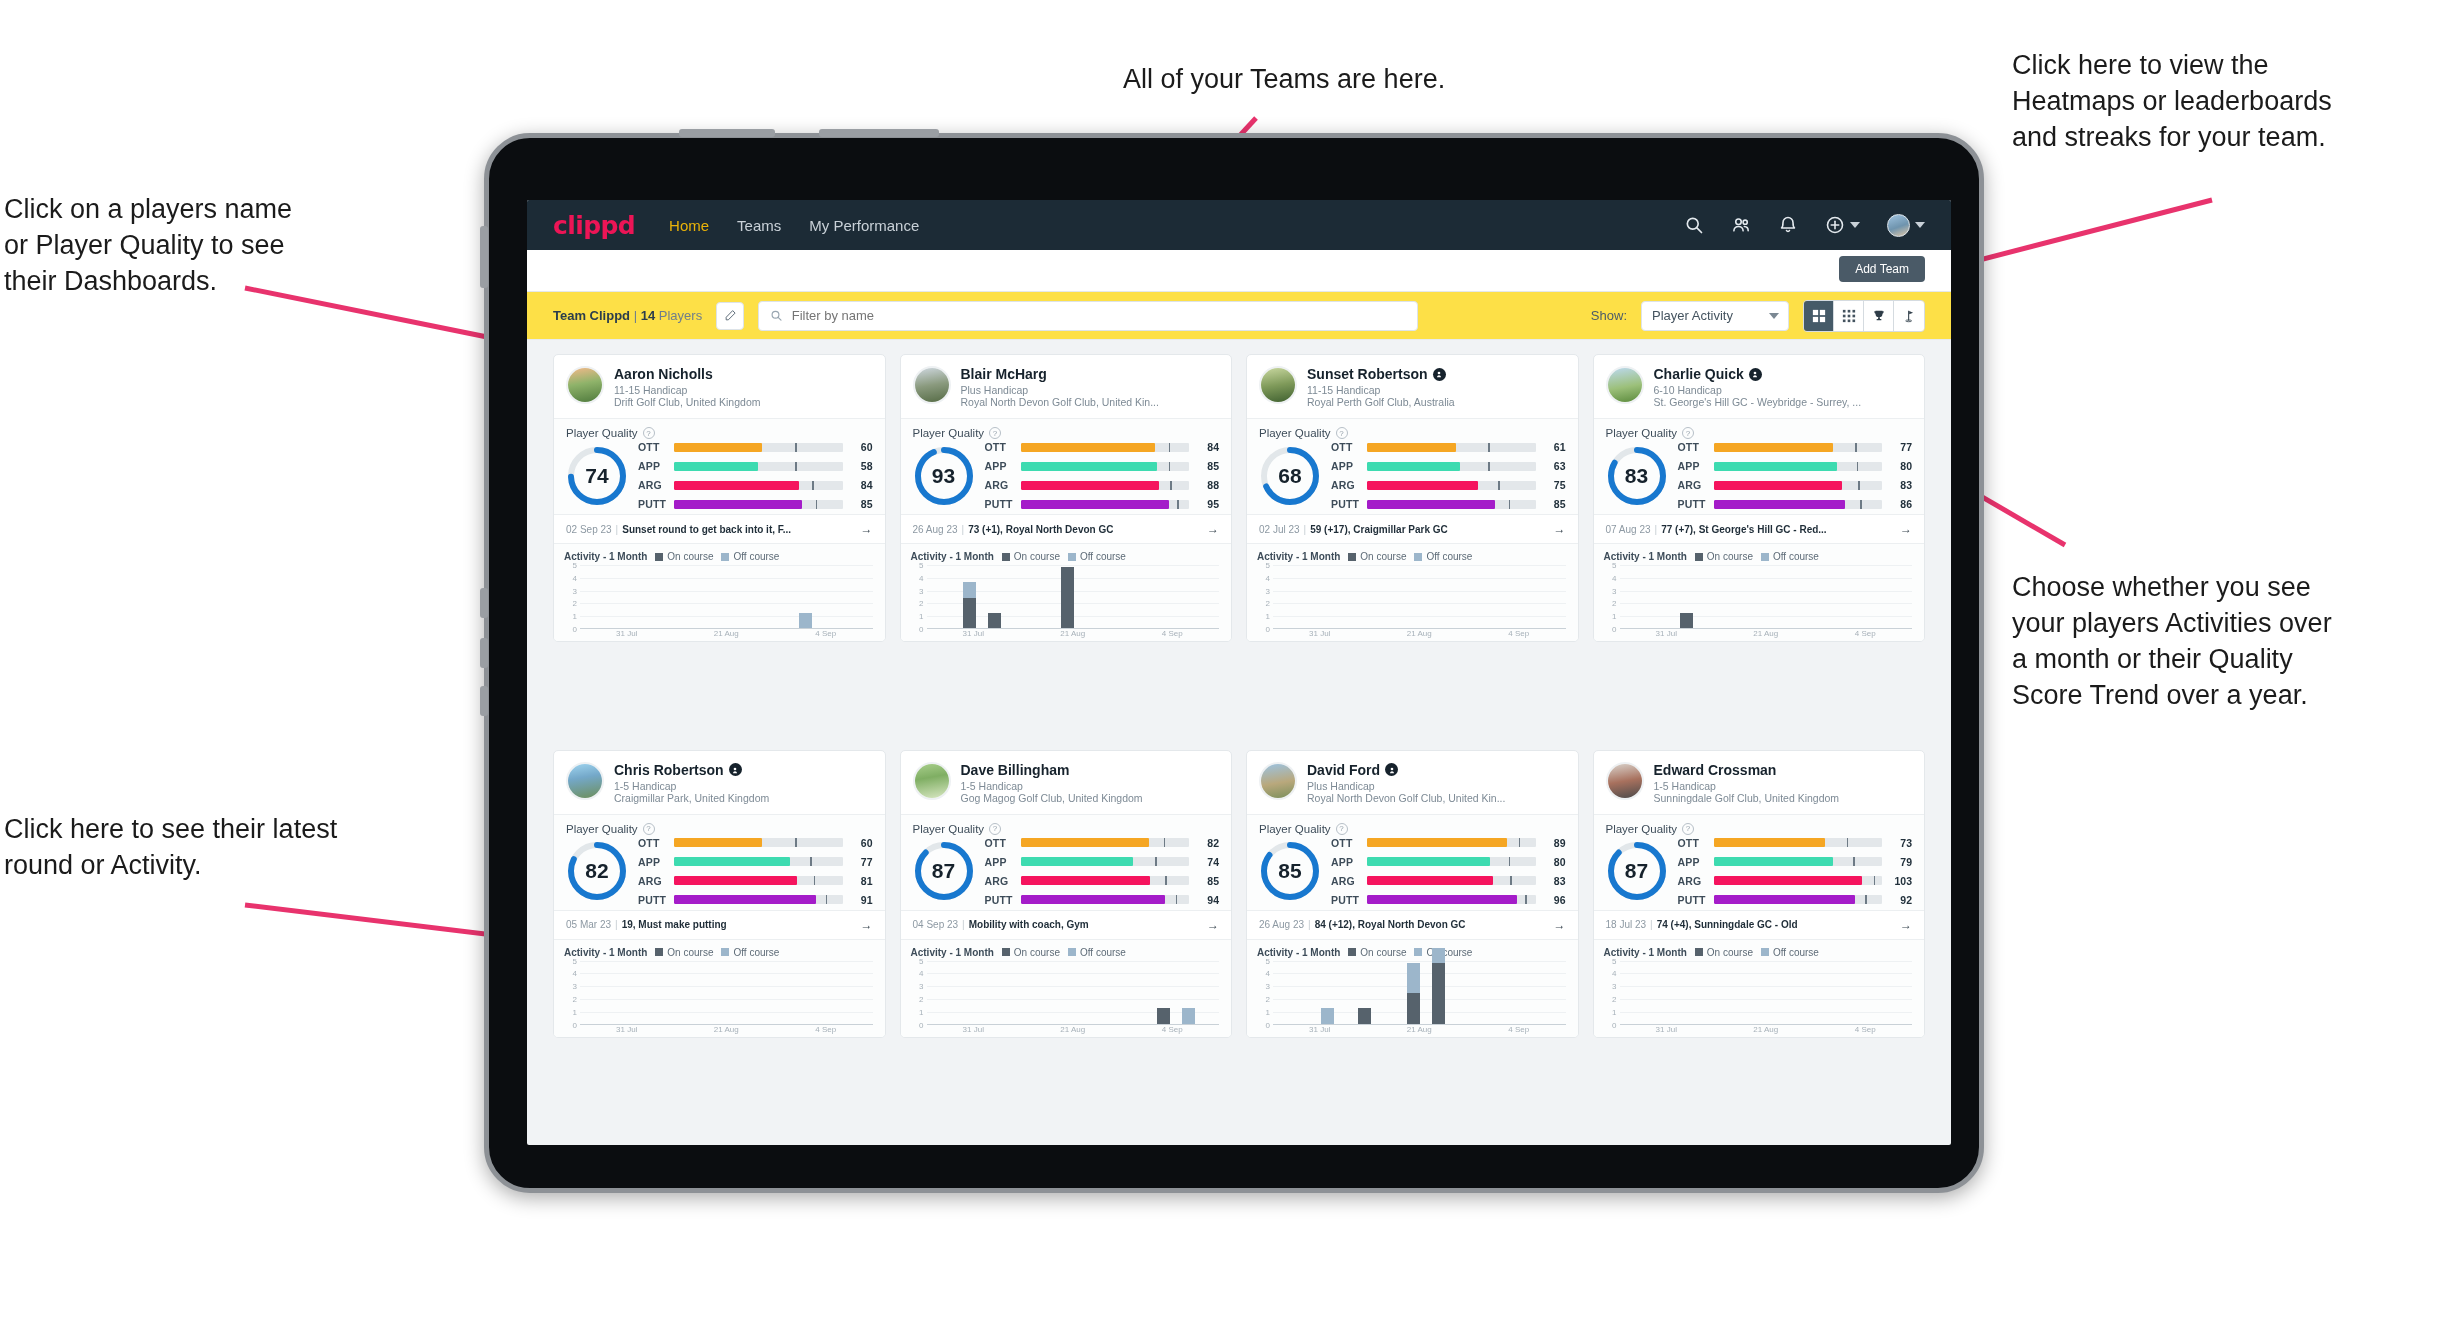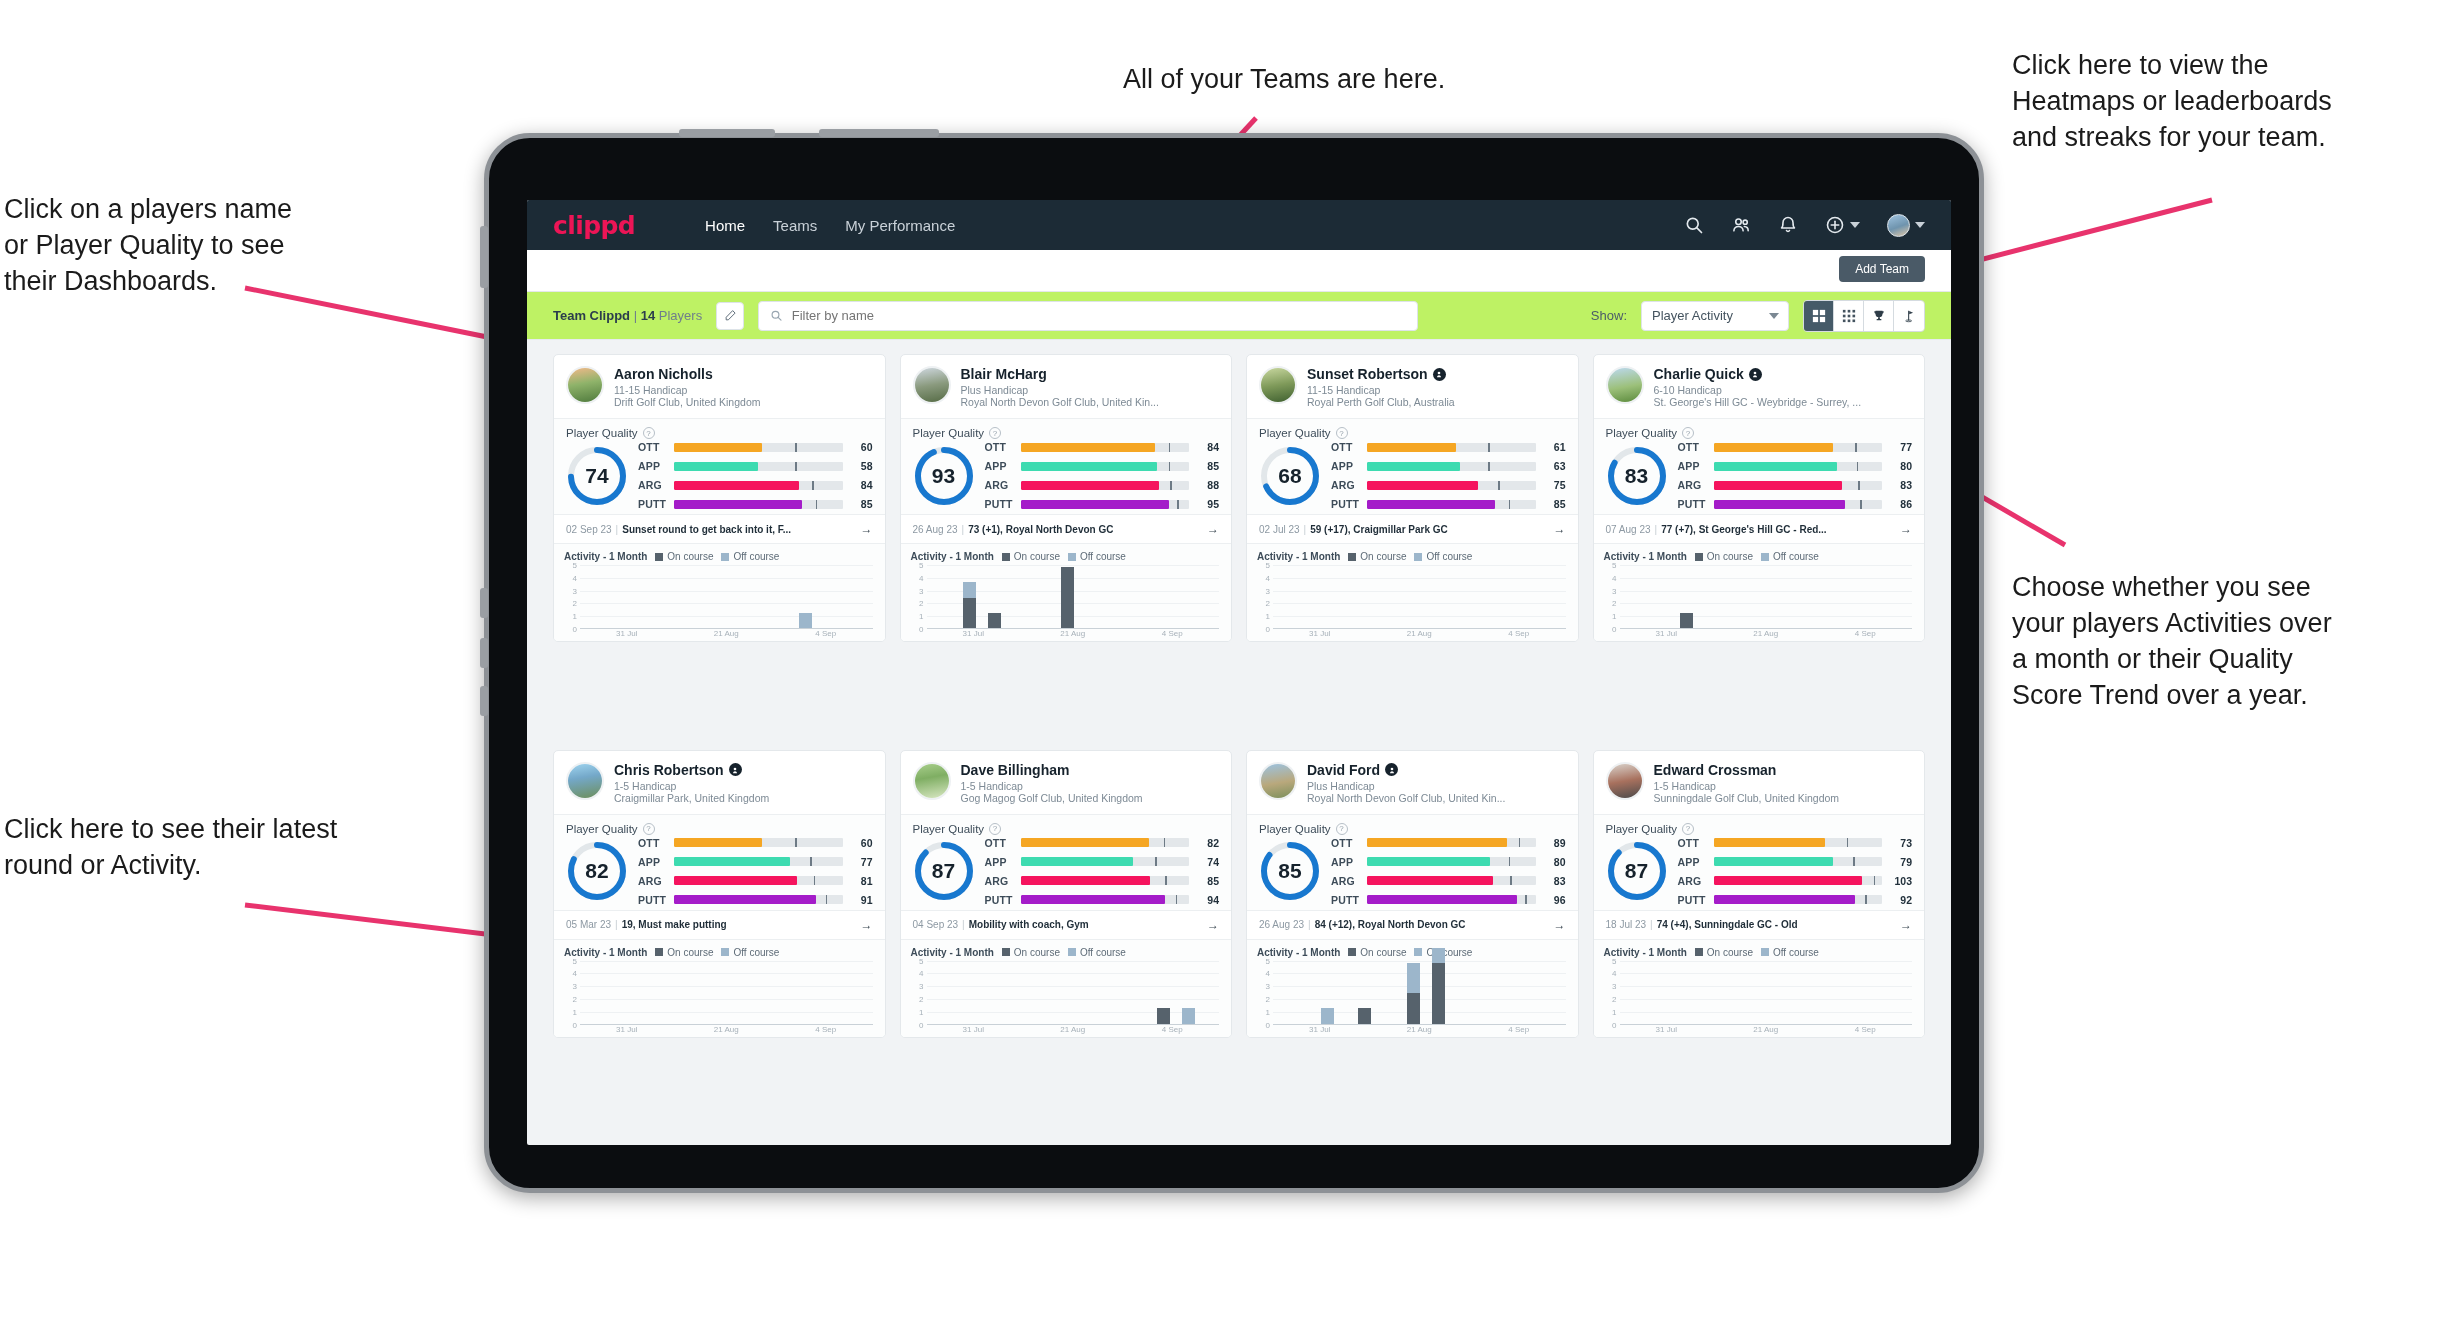--- a/index.html
+++ b/index.html
@@ -54,21 +54,21 @@
   }
 
   
   .topnav {
     height: 50px; background: #1c2b36;
     display: flex; align-items: center; padding: 0 26px;
   }
   .logo { color: #ec1556; font-size: 25px; font-weight: 700; letter-spacing: -.6px; font-family: "DejaVu Sans", sans-serif; }
   .navlinks { display: flex; align-items: center; gap: 28px; margin-left: 34px; }
   .navlink { color: #c9d1d8; font-size: 15px; }
-  .navlink.active { color: #ffffff; margin-left: 36px; }
+  .navlink.active { color: #eab308; }
   .nav-right { margin-left: auto; display: flex; align-items: center; gap: 27px; }
   .nav-ico { width: 20px; height: 20px; display: block; }
   .nav-ico svg { width: 100%; height: 100%; display: block; }
   .chev { width: 0; height: 0; border-left: 5px solid transparent; border-right: 5px solid transparent; border-top: 6px solid #c9d1d8; margin-left: 5px; }
   .pill { display: flex; align-items: center; }
   .avatar-nav {
     width: 23px; height: 23px; border-radius: 50%;
     background: linear-gradient(160deg,#9fc3e0 0%,#6f94ae 55%,#e0c8a8 100%);
     border: 1.5px solid #dfe6ec;
   }
@@ -90,21 +90,21 @@
     height: 3px; background: #ec1556; border-radius: 2px;
   }
   .addteam {
     position: absolute; right: 26px; top: 6px;
     background: #4a5a67; color: #fff; font-size: 12px;
     padding: 6px 16px; border-radius: 4px; border: none;
   }
 
   
   .toolbar {
-    height: 48px; background: #bef264;
+    height: 48px; background: #fde047;
     display: flex; align-items: center; padding: 0 26px; gap: 14px;
     border-bottom: 1px solid #e7ebee;
   }
   .teaminfo { font-size: 13px; color: #2b3d4c; white-space: nowrap; }
   .teaminfo b { font-weight: 700; }
   .teaminfo .muted { color: #6f7e8b; font-weight: 400; }
   .pencil-btn {
     width: 28px; height: 28px; background: #fff; border: 1px solid #dde3e8;
     border-radius: 4px; display: flex; align-items: center; justify-content: center;
   }

